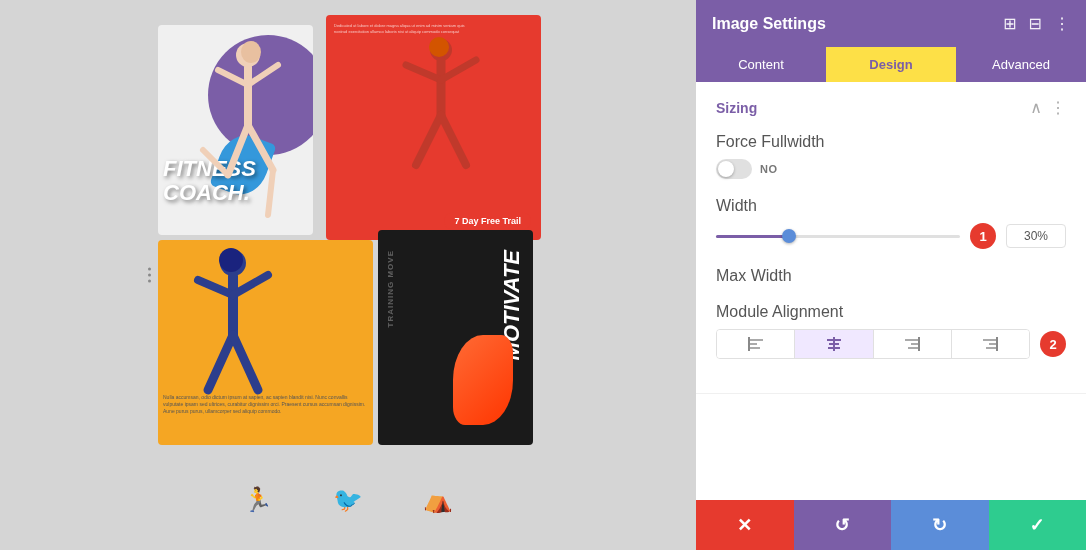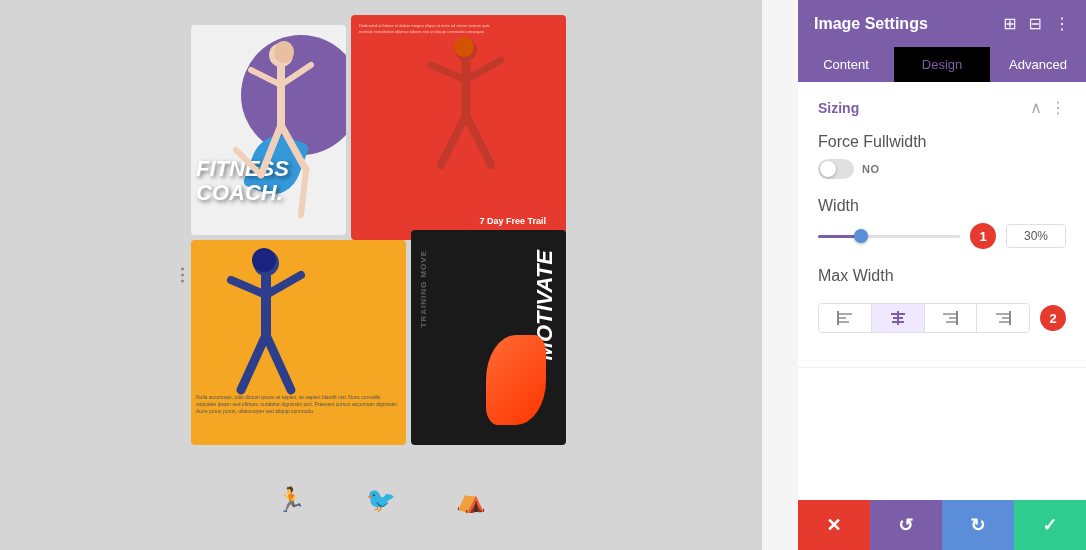--- a/index.html
+++ b/index.html
@@ -42,21 +42,21 @@
       width: 155px;
       height: 210px;
       background: #f0f0f0;
       display: flex;
       align-items: center;
       justify-content: center;
     }
 
     .card-top-right {
       top: 0px;
-      left: 180px;
+      left: 188px;
       width: 215px;
       height: 225px;
       background: #e63a2e;
     }
 
     .card-bottom-left {
       top: 225px;
       left: 20px;
       width: 215px;
       height: 205px;
@@ -176,26 +176,25 @@
     }
     .dot {
       width: 3px;
       height: 3px;
       background: #888;
       border-radius: 50%;
     }
 
     
     .settings-panel {
-      width: 324px;
+      width: 390px;
       background: #f5f5f5;
       display: flex;
       flex-direction: column;
       box-shadow: -2px 0 10px rgba(0,0,0,0.15);
-      padding-left: 36px;
     }
 
     
     .panel-header {
       background: #7b5ea7;
       padding: 14px 16px;
       display: flex;
       align-items: center;
       justify-content: space-between;
     }
@@ -230,23 +229,23 @@
       flex: 1;
       padding: 10px 0;
       text-align: center;
       font-size: 13px;
       font-weight: 500;
       cursor: pointer;
       color: rgba(255,255,255,0.8);
     }
 
     .tab.active {
-      background: #000000;
+      background: #fde047;
       color: #7b5ea7;
-      font-weight: 400;
+      font-weight: 700;
     }
 
     .tab:not(.active) {
       color: white;
       text-align: center;
     }
 
     
     .panel-body {
       flex: 1;
@@ -623,20 +622,21 @@
           <div class="badge">1</div>
           <input class="value-input" type="text" value="30%" readonly="" style="cursor: default;">
         </div>
       </div>
 
       <div class="form-row">
         <div class="form-label">Max Width</div>
       </div>
 
       <div class="form-row">
+        <div class="form-label">Module Alignment</div>
         <div class="slider-row">
           <div class="align-buttons">
 
             <div class="align-btn">
               <svg width="16" height="14" viewBox="0 0 16 14">
                 <rect x="1" y="2" width="14" height="2" fill="#aaa"></rect>
                 <rect x="1" y="6" width="8" height="2" fill="#aaa"></rect>
                 <rect x="1" y="10" width="11" height="2" fill="#aaa"></rect>
                 <rect x="0" y="0" width="2" height="14" fill="#888"></rect>
               </svg>

